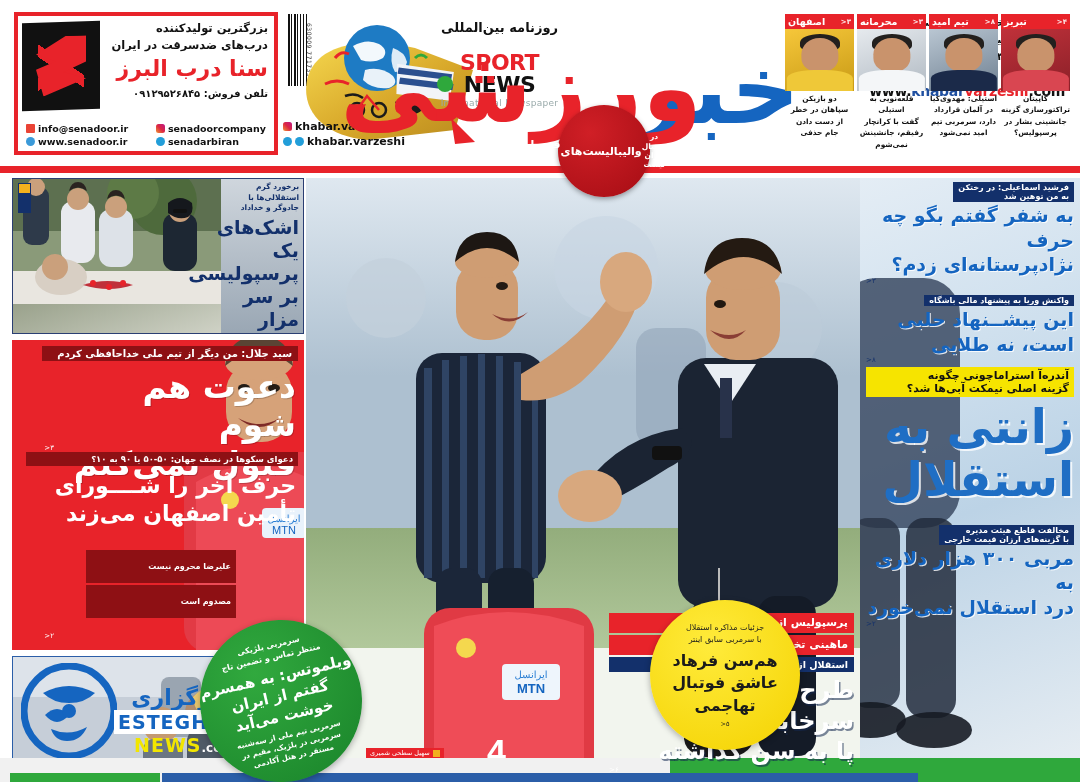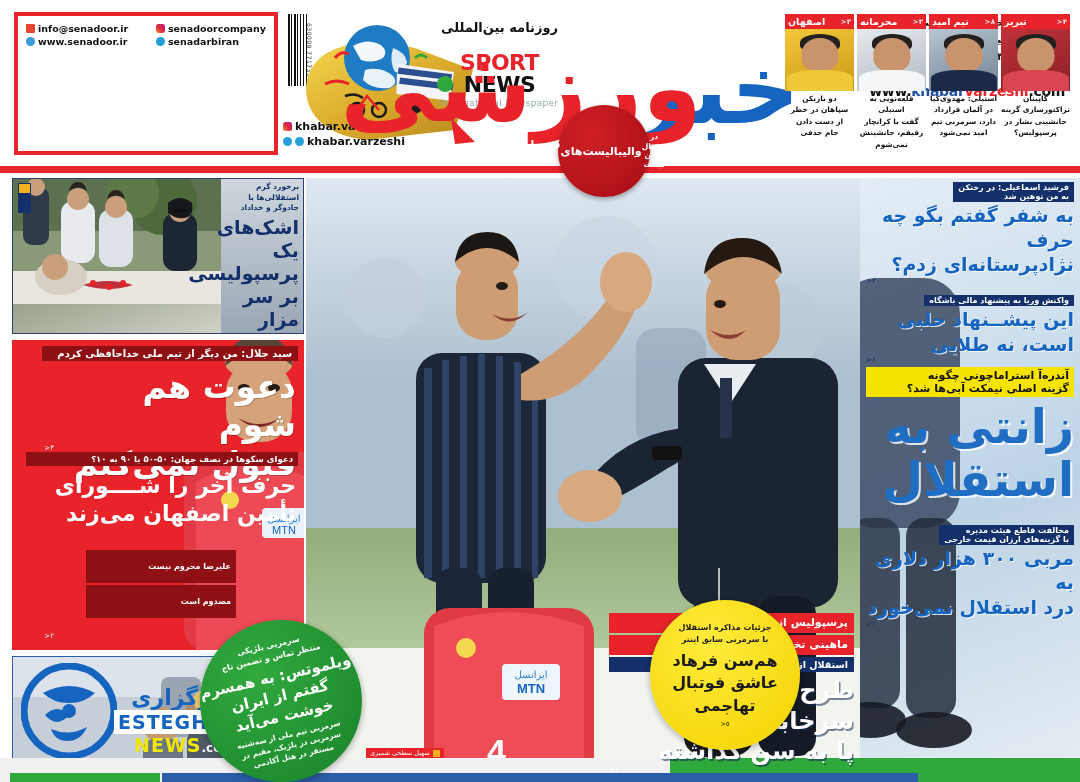--- a/index.html
+++ b/index.html
@@ -173,21 +173,21 @@
   .cb-pg { font-size: 7px; color: #fff; text-align: left; }
 
   
   .yellow-badge {
     position: absolute; left: 650px; top: 600px; width: 150px; height: 150px; border-radius: 50%;
     background: radial-gradient(circle at 40% 30%, #ffeb3b, #f4d200);
     color: #1b1b1b; z-index: 30; display: flex; flex-direction: column;
     align-items: center; justify-content: center; text-align: center; padding: 10px;
     box-shadow: 0 2px 6px rgba(0,0,0,.3);
   }
-  .yb-sm { font-size: 8px; font-weight: bold; line-height: 1.5; }
+  .yb-sm { font-size: 8px; font-weight: normal; line-height: 1.5; }
   .yb-lg { font-size: 16px; font-weight: bold; line-height: 1.4; margin-top: 4px; }
   .yb-pg { font-size: 6.5px; margin-top: 3px; }
   .yb-string { position: absolute; left: 718px; top: 568px; width: 2px; height: 38px; background: #bbb; z-index: 29;}
 
   
   .right-col { position: absolute; right: 0px; top: 178px; width: 220px; height: 600px; overflow: hidden;
      background: linear-gradient(160deg,#e4edf5 0%,#cfe0ee 30%,#bcd3e6 55%,#e8eef3 100%); }
   .rc-blurfig { position: absolute; left: -30px; top: 90px; width: 160px; height: 480px; }
 
   .rc-item { position: relative; z-index: 5; padding: 0 6px; text-align: right; }
@@ -205,20 +205,29 @@
   .bb-cell-blue { flex: 1; background: #2b5ea8; }
 </style>
 </head>
 <body>
 
 <div class="page">
 
   <div class="masthead">
 
     <div class="ad-box">
+      <div class="ad-top">
+        <div class="ad-logo"></div>
+        <div class="ad-text">
+          <div class="ad-line1">بزرگترین تولیدکننده</div>
+          <div class="ad-line1">درب‌های ضدسرقت در ایران</div>
+          <div class="ad-brand">سنا درب البرز</div>
+          <div class="ad-phone">تلفن فروش: ۰۹۱۲۹۵۲۶۸۴۵</div>
+        </div>
+      </div>
       <div class="ad-social">
         <div class="ad-soc-col">
           <div class="soc-row">
             <span class="soc-dot soc-mail"></span>
             <span>info@senadoor.ir</span>
           </div>
           <div class="soc-row">
             <span class="soc-dot soc-web"></span>
             <span>www.senadoor.ir</span>
           </div>

